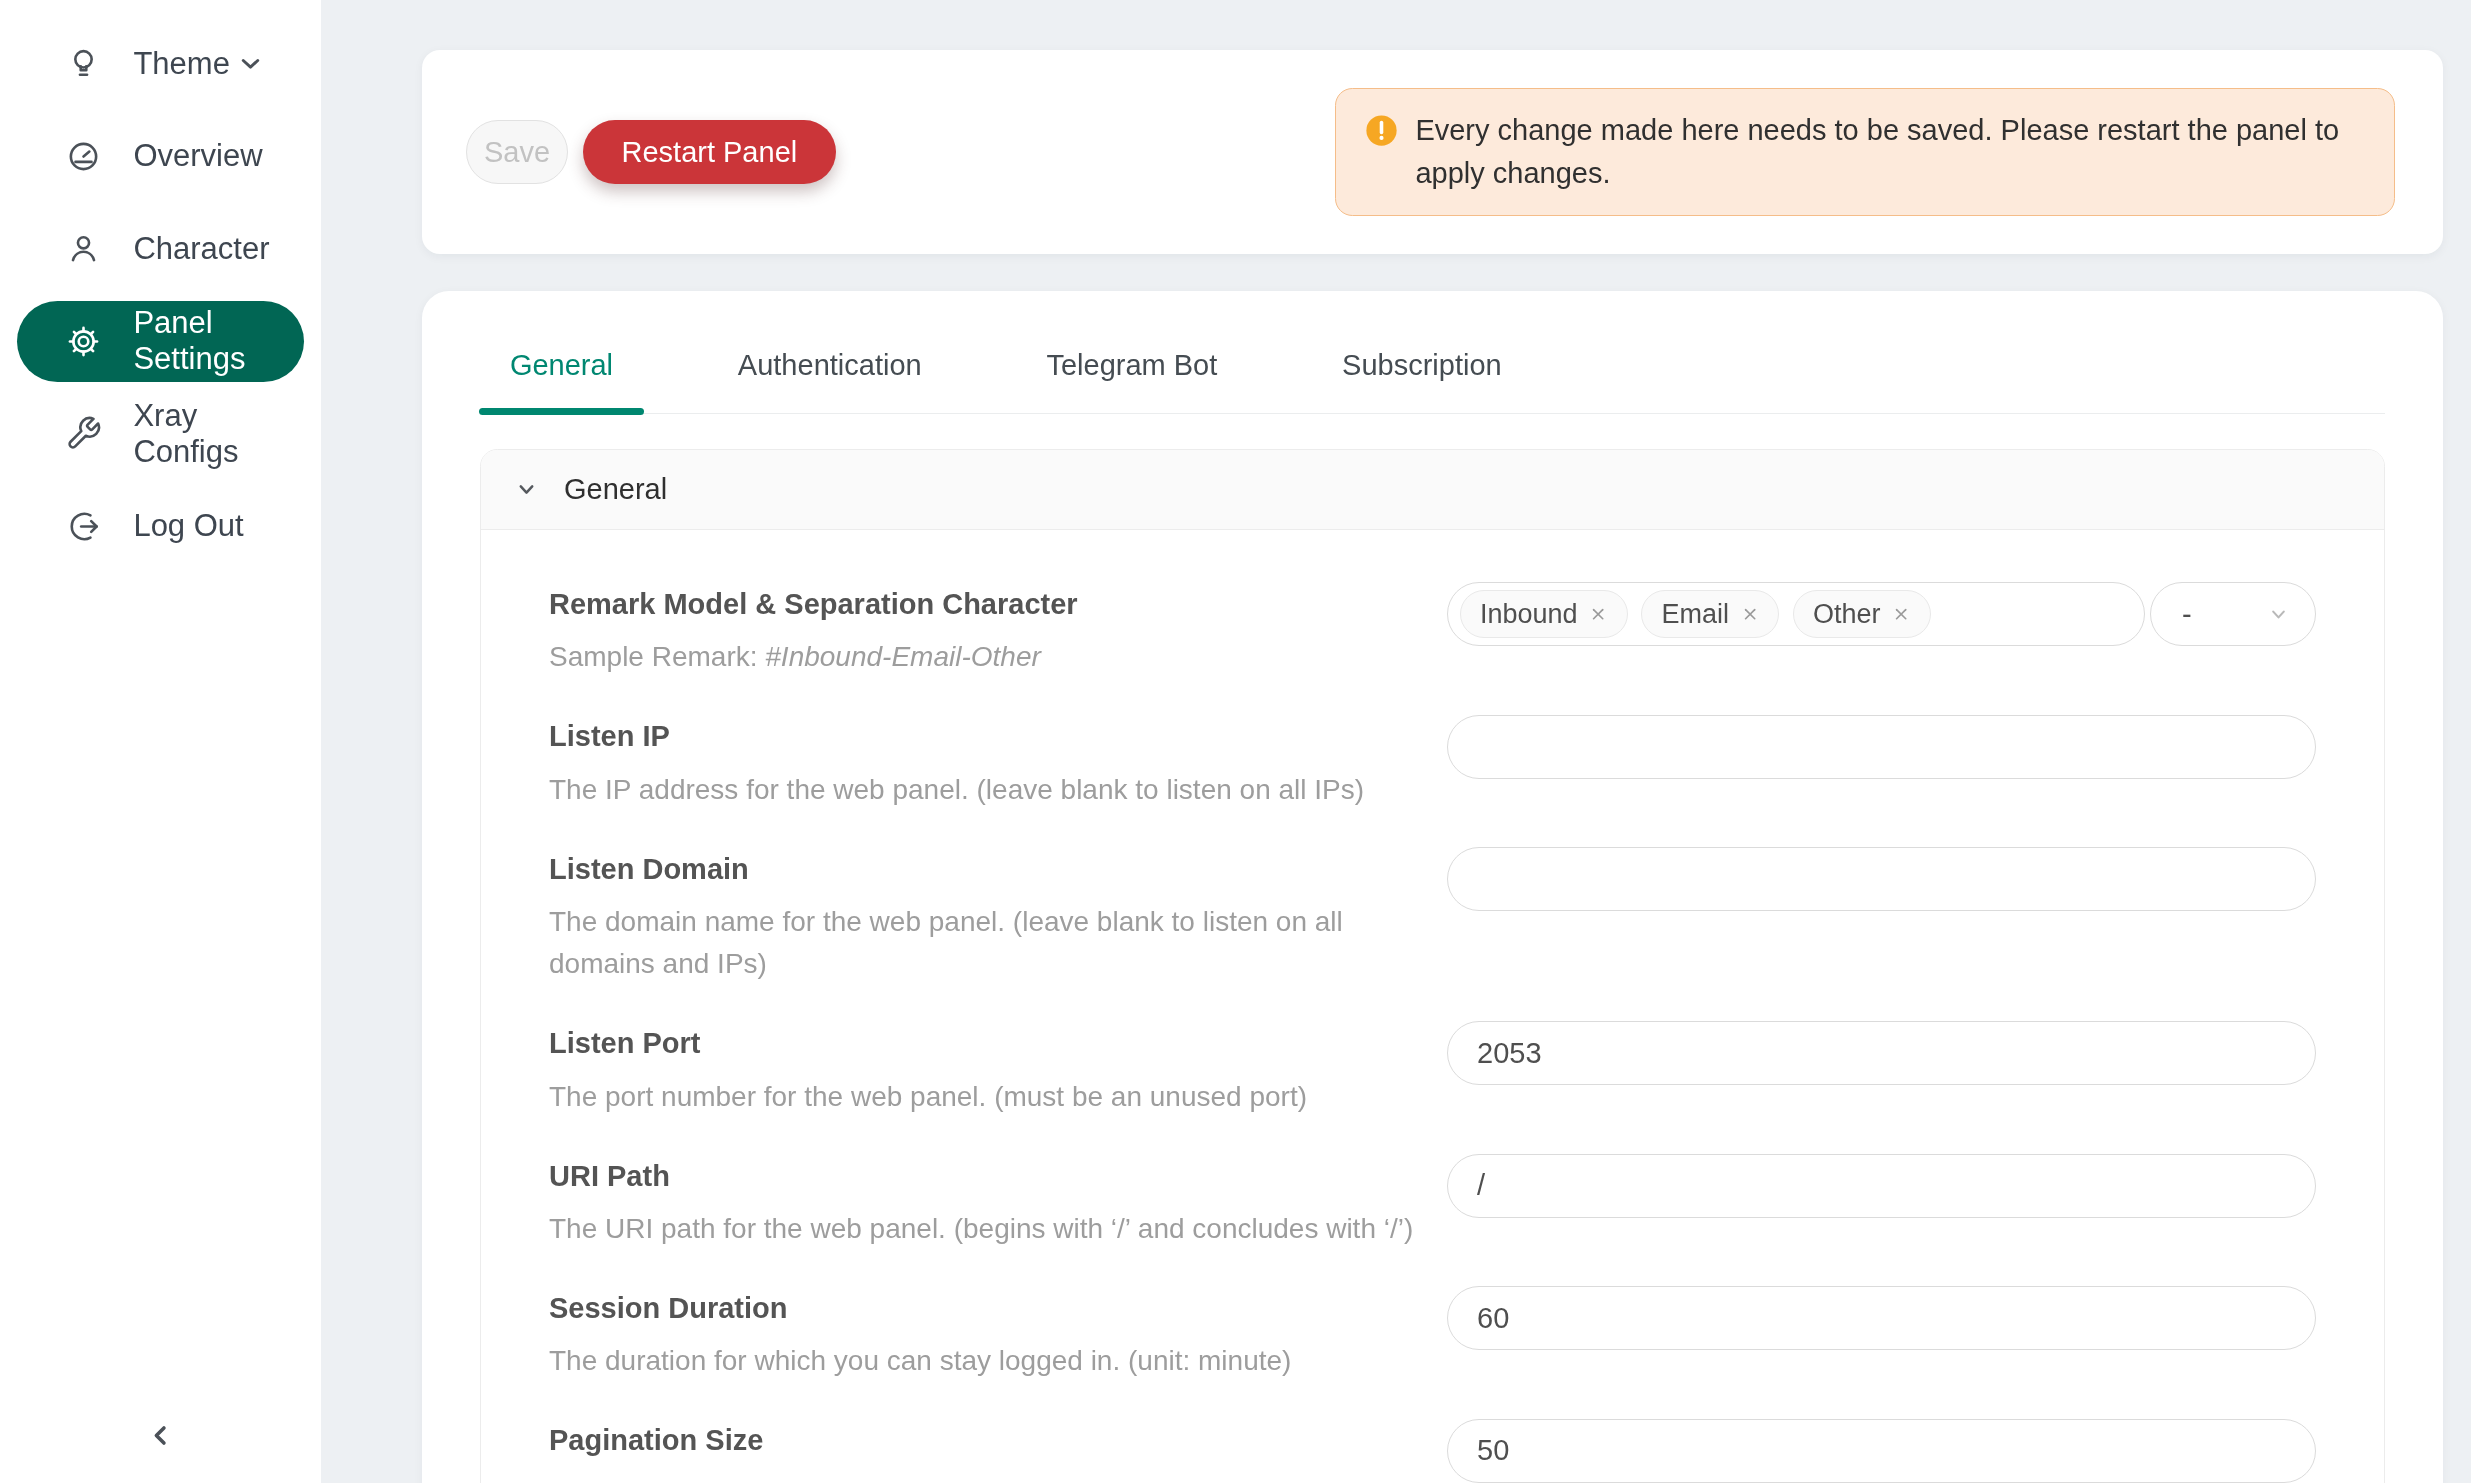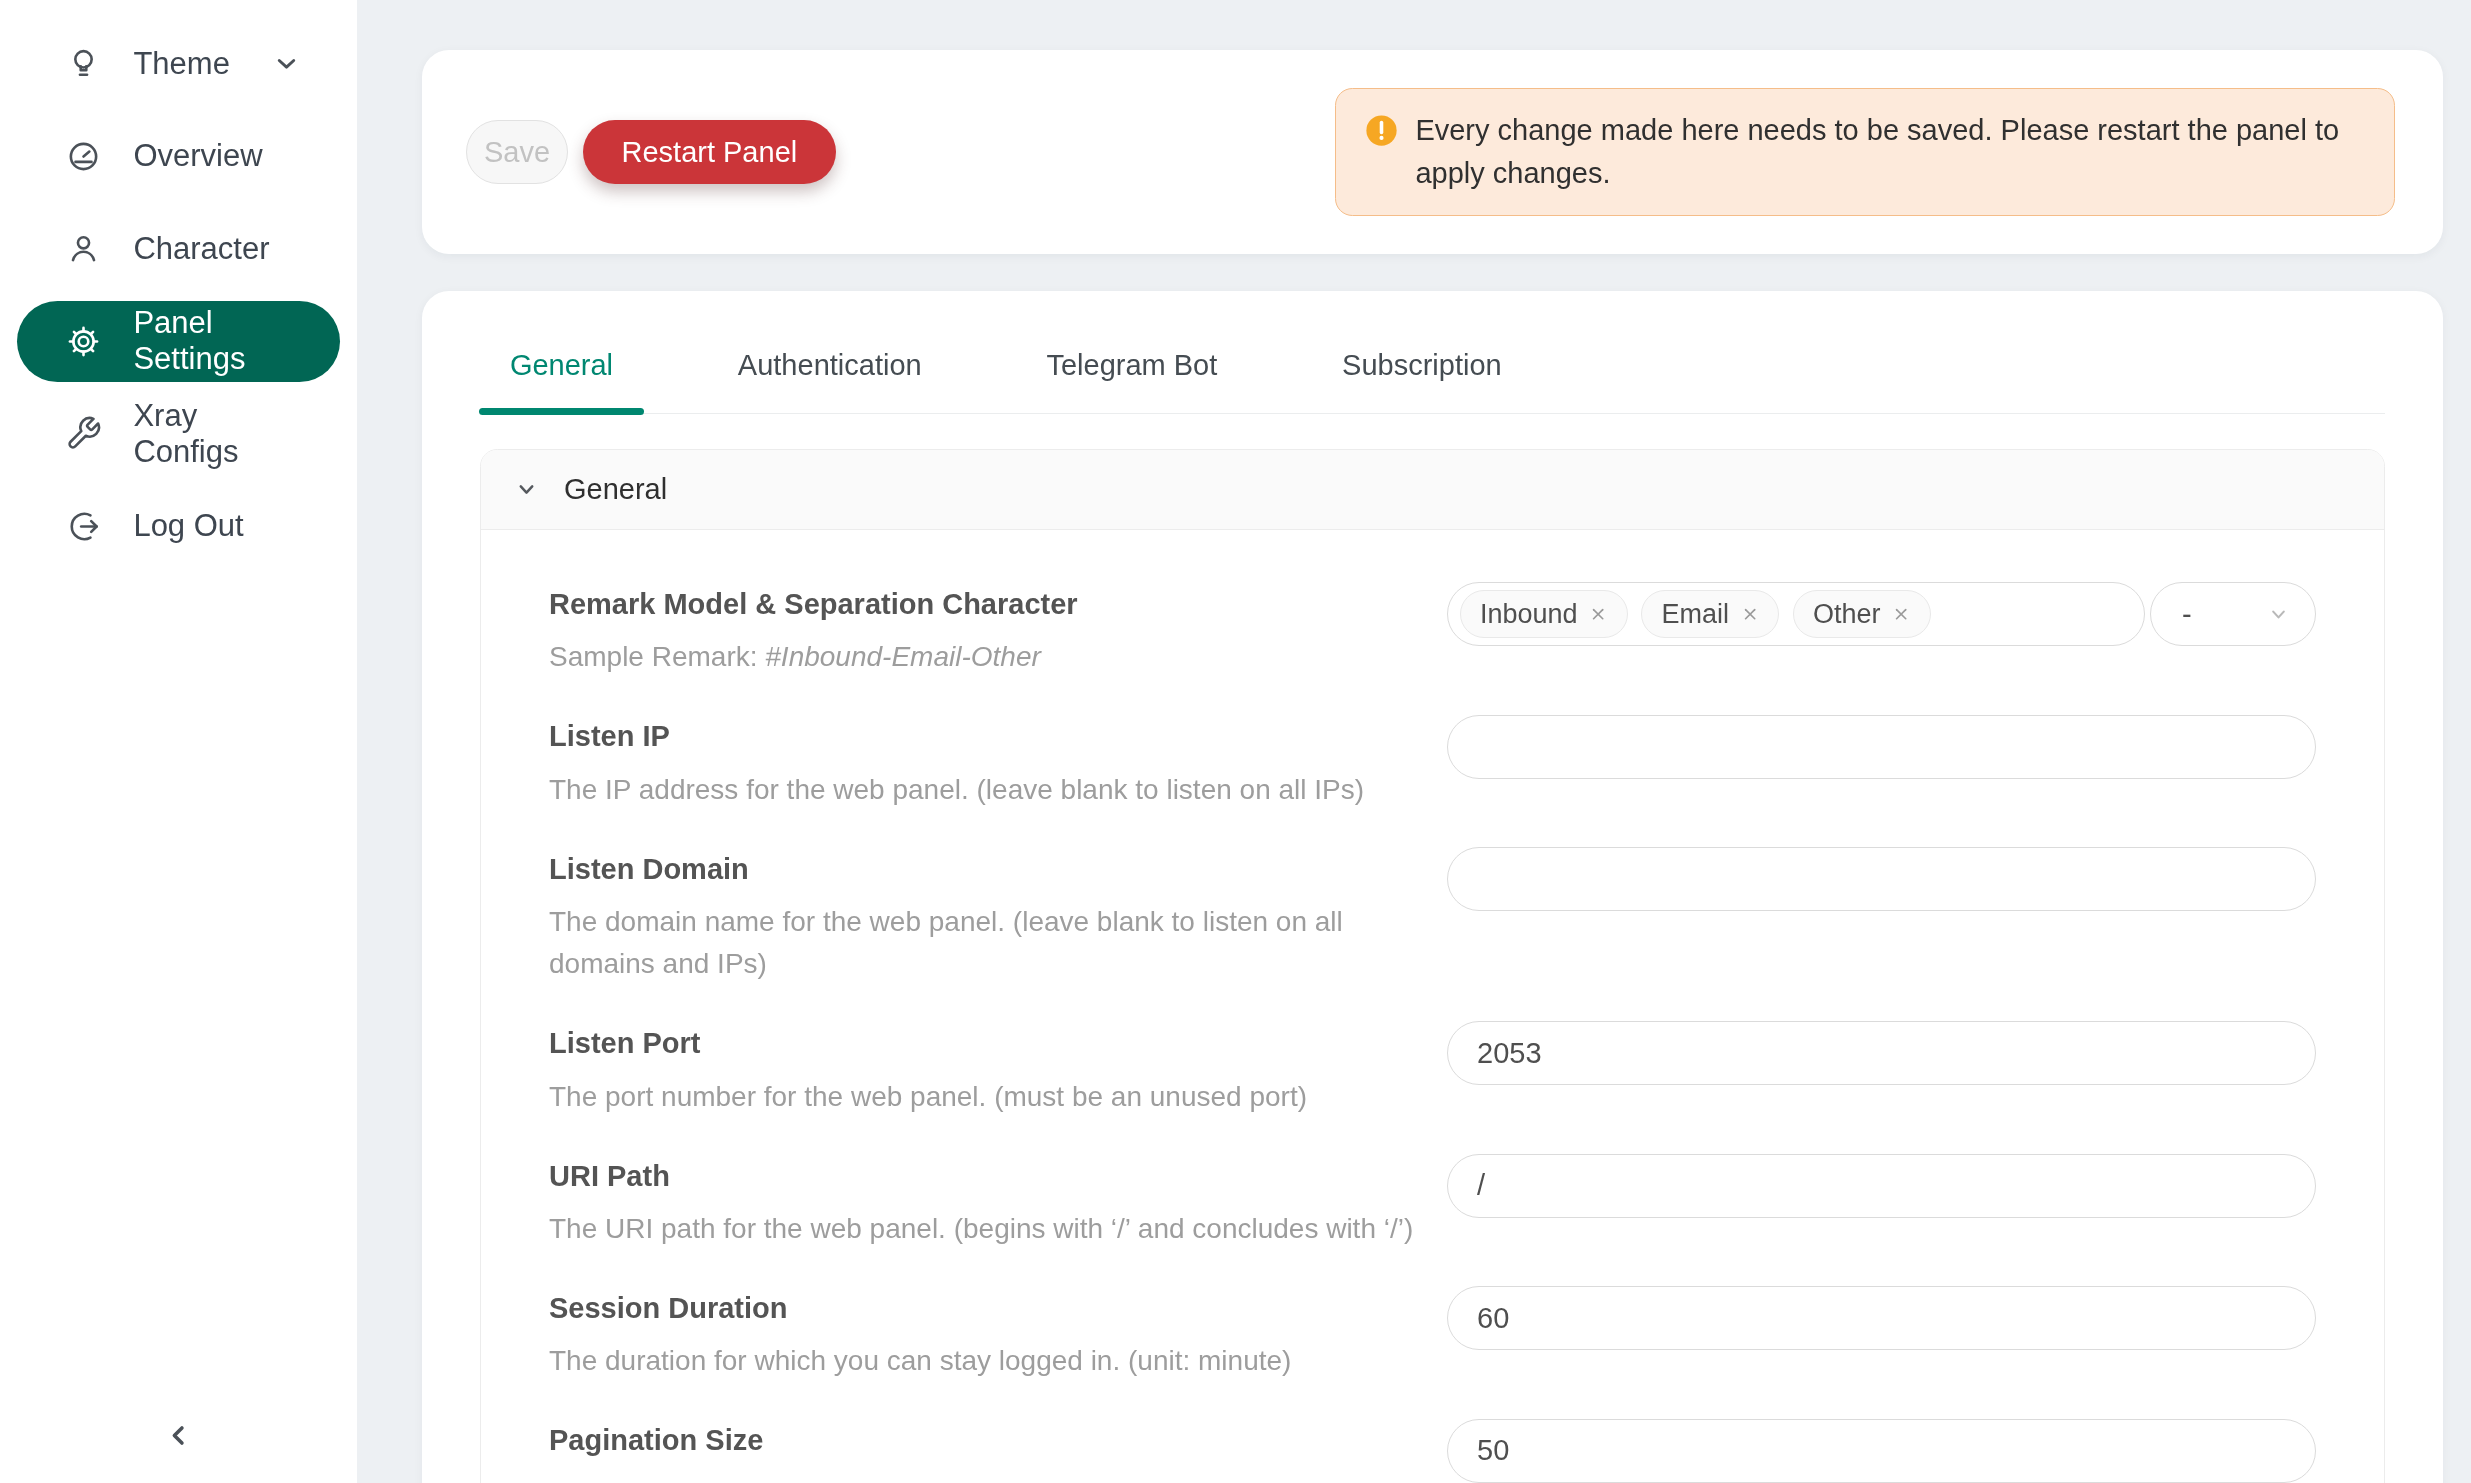--- a/index.html
+++ b/index.html
@@ -6,21 +6,21 @@
   html,body { width:2472px; height:1483px; overflow:hidden; }
   body {
     font-family:"Liberation Sans", sans-serif;
     background:#edf0f3;
     color:#444;
   }
   svg { display:block; }
 
   
   .sidebar {
-    position:fixed; left:0; top:0; bottom:0; width:357px;
+    position:fixed; left:0; top:0; bottom:0; width:321px;
     background:#ffffff; padding-top:23px; z-index:2;
   }
   .side-item {
     height:81px; margin:0 17.4px 11.6px 17.4px; border-radius:41px;
     display:flex; align-items:center; padding:0 39px 0 48px;
     font-size:31px; color:#3e4650; cursor:pointer;
   }
   .side-item .ico { width:37px; height:37px; margin-right:31px; flex:none; }
   .side-item .ico svg { width:37px; height:37px; stroke:#4b5158; fill:none; stroke-width:1.7; stroke-linecap:round; stroke-linejoin:round; }
   .side-item.active { background:#016654; color:#ffffff; }
@@ -36,20 +36,21 @@
   
   .main { margin-left:388px; padding:50px 29px 0 34px; }
 
   .card {
     background:#fff; border-radius:27px;
     box-shadow:0 2.9px 9.7px rgba(25,35,50,0.05);
   }
   .topbar {
     height:204px; display:flex; align-items:center; justify-content:space-between;
     padding:0 48px 0 44px;
+    border-radius:18px;
   }
   .btn-group { display:flex; gap:14.5px; }
   .btn {
     height:64px; border-radius:32px; font-size:29px;
     display:inline-flex; align-items:center; justify-content:center;
     border:1.9px solid transparent; cursor:pointer;
     font-family:"Liberation Sans", sans-serif;
   }
   .btn-save {
     width:102px; background:#f7f7f7; border-color:#e2e2e2; color:#c2c2c2; cursor:not-allowed;

